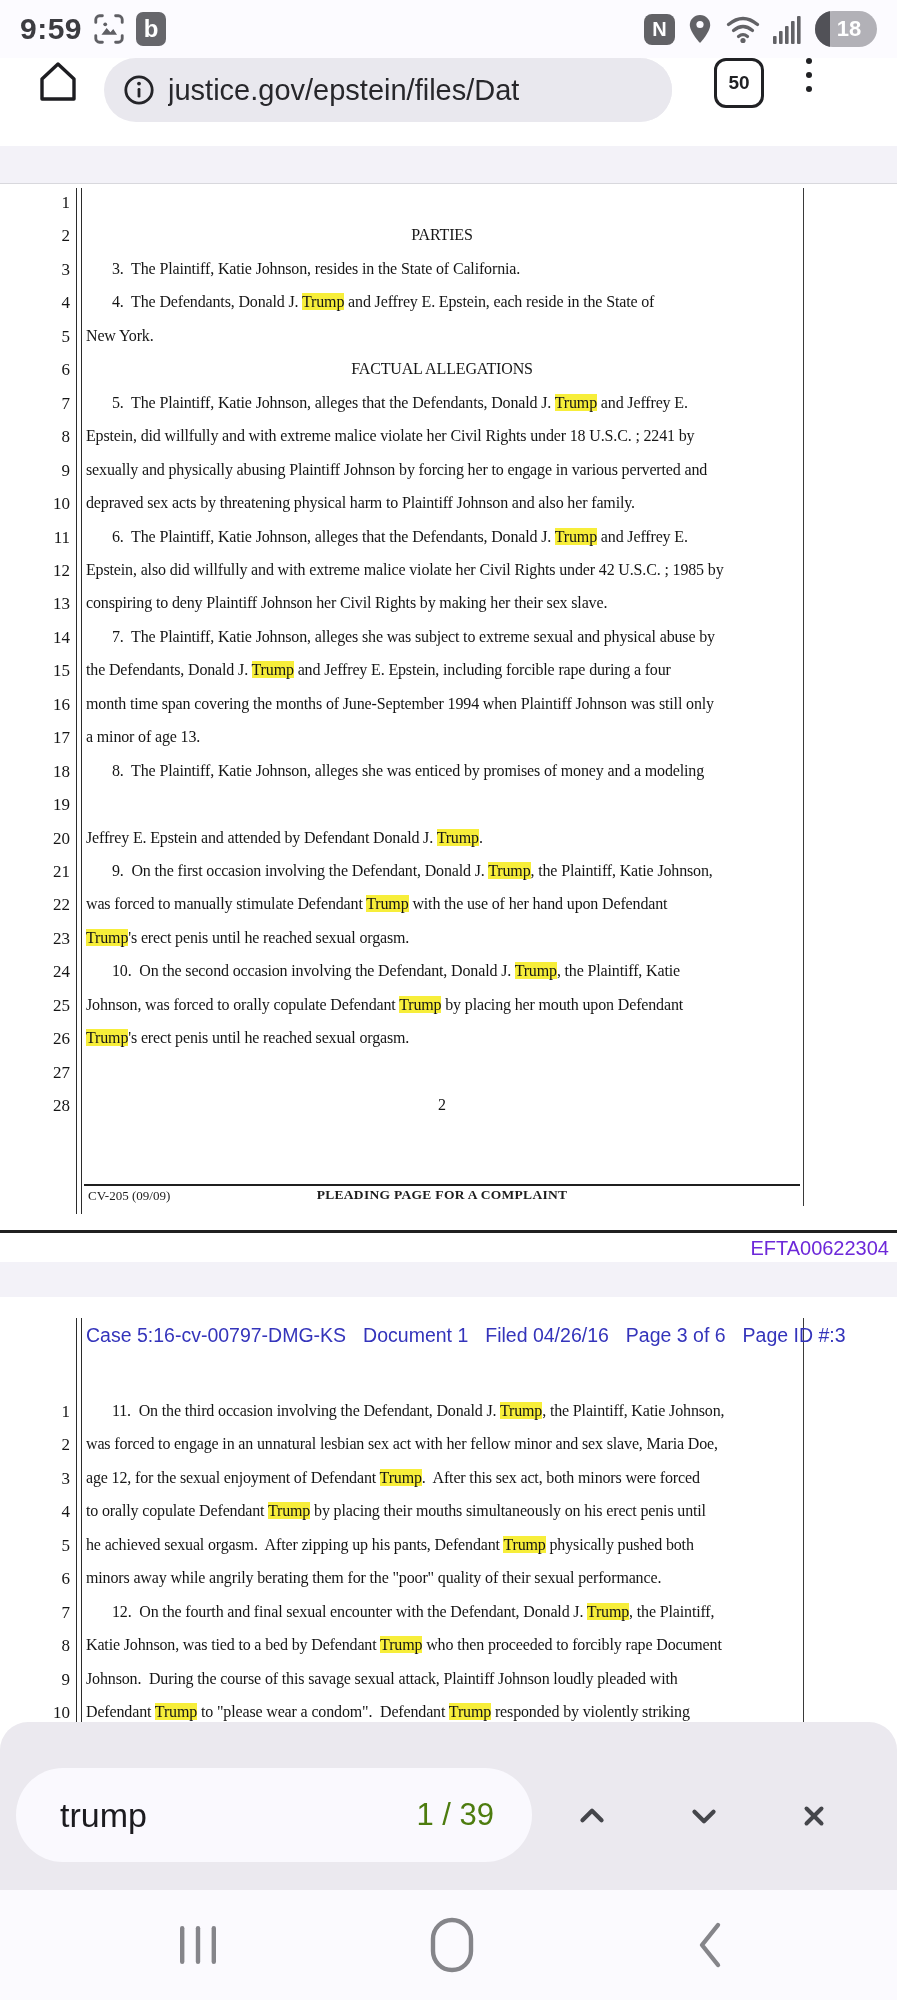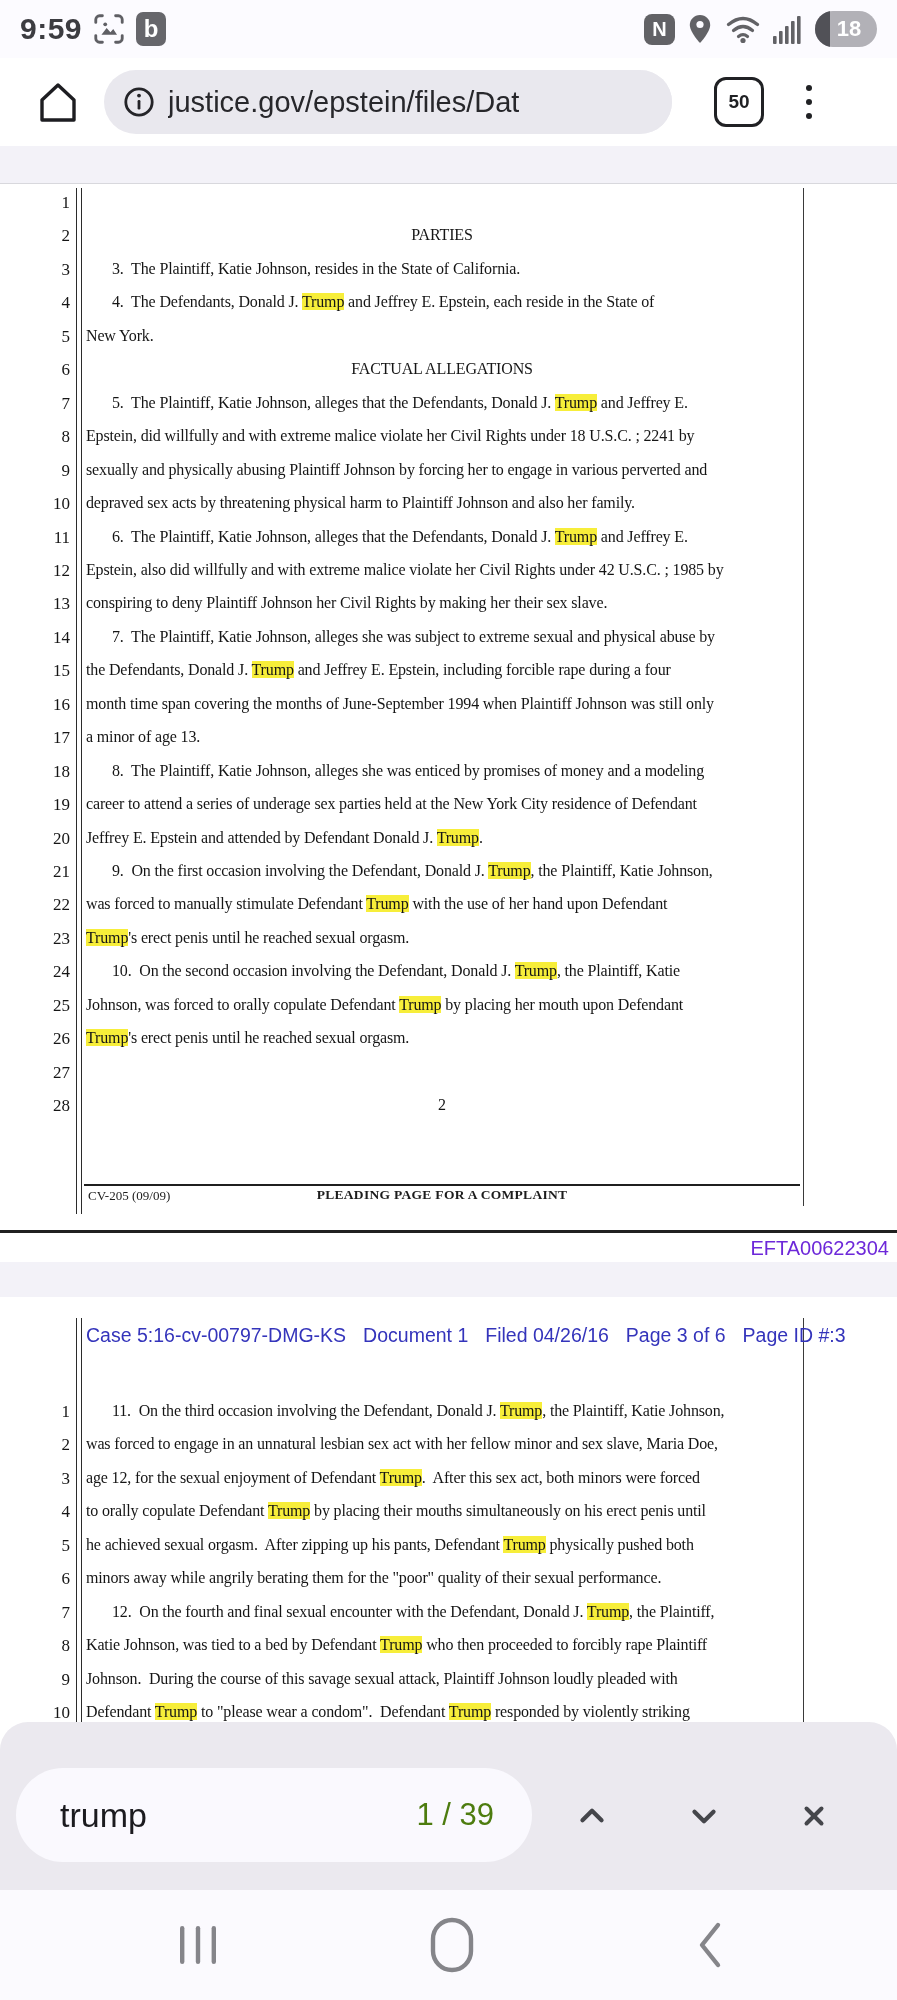--- a/index.html
+++ b/index.html
@@ -15,21 +15,21 @@
            font-size:24px;font-weight:bold;display:flex;align-items:center;justify-content:center;line-height:1;}
   .nfc-badge{width:31px;height:31px;background:#626266;border-radius:8px;color:#fff;font-weight:bold;
              font-size:20px;display:flex;align-items:center;justify-content:center;}
   .battery{position:relative;width:62px;height:36px;background:#b2b1b7;border-radius:18px;overflow:hidden;}
   .battery .fill{position:absolute;left:0;top:0;bottom:0;width:15px;background:#515157;}
   .battery .pct{position:absolute;inset:0;display:flex;align-items:center;justify-content:center;
                 color:#fff;font-size:22px;font-weight:bold;padding-left:6px;}
 
   
   .url-row{position:absolute;top:58px;left:0;width:897px;height:88px;background:#ffffff;
-           display:flex;align-items:center;}
+           display:flex;align-items:flex-start;}
   .home-btn{margin-left:34px;}
   .omnibox{position:relative;margin-left:22px;width:568px;height:64px;background:#e9e8ee;border-radius:32px;
            display:flex;align-items:center;overflow:hidden;}
   .omnibox .url-text{margin-left:12px;font-size:29px;color:#27272b;white-space:nowrap;overflow:hidden;}
   .omnibox .fade{position:absolute;right:0;top:0;bottom:0;width:46px;
                  background:linear-gradient(90deg,rgba(233,232,238,0),#e9e8ee 80%);}
   .info-wrap{margin-left:18px;flex:0 0 auto;display:flex;}
   .tab-box{margin-left:42px;width:44px;height:44px;border:3.2px solid #202124;border-radius:12px;
            display:flex;align-items:center;justify-content:center;font-size:19px;font-weight:bold;color:#202124;}
   .kebab{margin-left:42px;display:flex;flex-direction:column;gap:8px;}
@@ -231,21 +231,20 @@
         <div class="doc-row" style="top: 544.2px;">
           <span class="line-num">17</span>
           <span class="line-text"><span>a minor of age 13.</span></span>
         </div>
         <div class="doc-row" style="top: 577.65px;">
           <span class="line-num">18</span>
           <span class="line-text indent"><span>8.  The Plaintiff, Katie Johnson, alleges she was enticed by promises of money and a modeling</span></span>
         </div>
         <div class="doc-row" style="top: 611.1px;">
           <span class="line-num">19</span>
-          <span class="line-text"><span>career to attend a series of underage sex parties held at the New York City residence of Defendant</span></span>
         </div>
         <div class="doc-row" style="top: 644.55px;">
           <span class="line-num">20</span>
           <span class="line-text"><span>Jeffrey E. Epstein and attended by Defendant Donald J. </span><span class="hl" style="background: rgb(247, 238, 58);">Trump</span><span>.</span></span>
         </div>
         <div class="doc-row" style="top: 678px;">
           <span class="line-num">21</span>
           <span class="line-text indent"><span>9.  On the first occasion involving the Defendant, Donald J. </span><span class="hl" style="background: rgb(247, 238, 58);">Trump</span><span>, the Plaintiff, Katie Johnson,</span></span>
         </div>
         <div class="doc-row" style="top: 711.45px;">
@@ -320,21 +319,21 @@
         <div class="doc-row" style="top: 272.25px;">
           <span class="line-num">6</span>
           <span class="line-text"><span>minors away while angrily berating them for the "poor" quality of their sexual performance.</span></span>
         </div>
         <div class="doc-row" style="top: 305.7px;">
           <span class="line-num">7</span>
           <span class="line-text indent"><span>12.  On the fourth and final sexual encounter with the Defendant, Donald J. </span><span class="hl" style="background: rgb(247, 238, 58);">Trump</span><span>, the Plaintiff,</span></span>
         </div>
         <div class="doc-row" style="top: 339.15px;">
           <span class="line-num">8</span>
-          <span class="line-text"><span>Katie Johnson, was tied to a bed by Defendant </span><span class="hl" style="background: rgb(247, 238, 58);">Trump</span><span> who then proceeded to forcibly rape Plaintiff</span></span>
+          <span class="line-text"><span>Katie Johnson, was tied to a bed by Defendant </span><span class="hl" style="background: rgb(247, 238, 58);">Trump</span><span> who then proceeded to forcibly rape Document</span></span>
         </div>
         <div class="doc-row" style="top: 372.6px;">
           <span class="line-num">9</span>
           <span class="line-text"><span>Johnson.  During the course of this savage sexual attack, Plaintiff Johnson loudly pleaded with</span></span>
         </div>
         <div class="doc-row" style="top: 406.05px;">
           <span class="line-num">10</span>
           <span class="line-text"><span>Defendant </span><span class="hl" style="background: rgb(247, 238, 58);">Trump</span><span> to "please wear a condom".  Defendant </span><span class="hl" style="background: rgb(247, 238, 58);">Trump</span><span> responded by violently striking</span></span>
         </div>
       </div>

